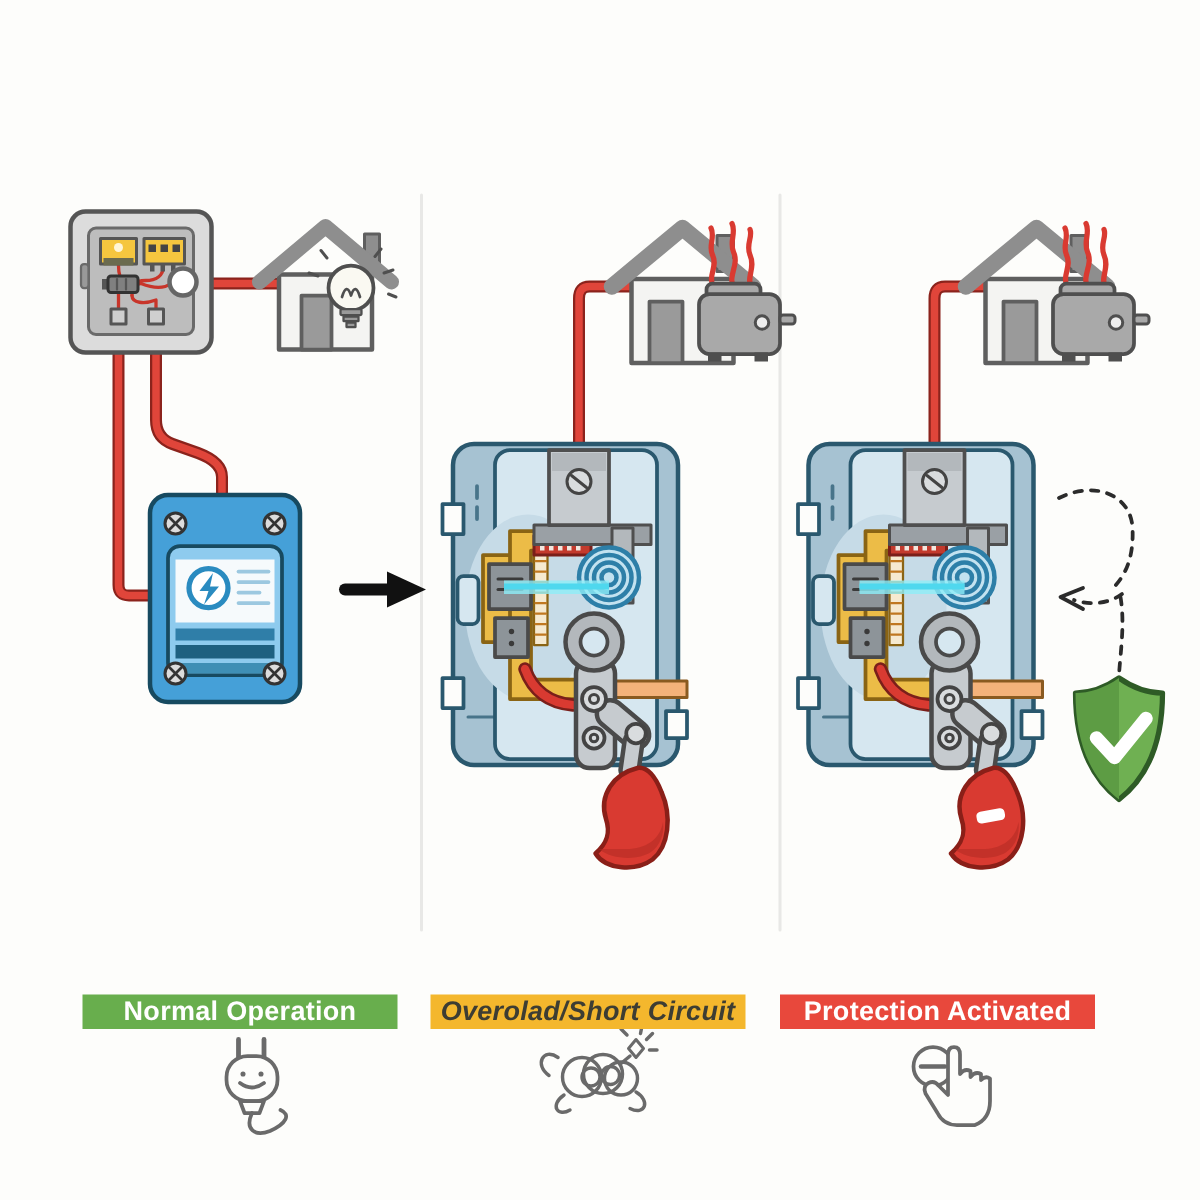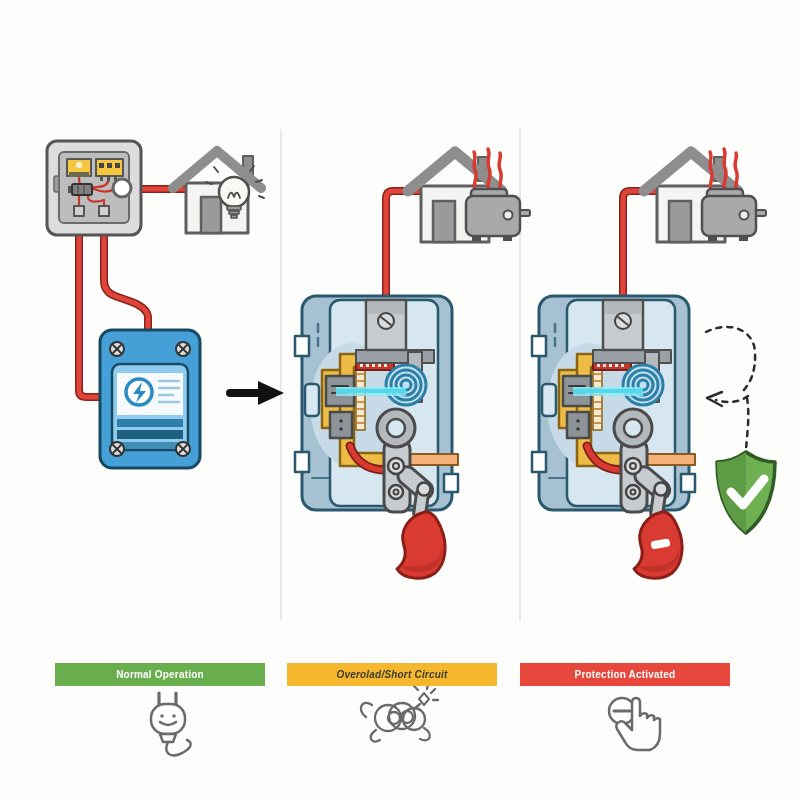--- a/index.html
+++ b/index.html
@@ -1,20 +1,20 @@
 <!DOCTYPE html>
 <html><head>
 <meta charset="utf-8">
 <style>
   html,body{margin:0;padding:0;}
   body{font-family:"Liberation Sans",sans-serif;}
   .canvas{position:relative;width:800px;height:800px;overflow:hidden;background:#fdfdfb;}
   .canvas svg{position:absolute;left:0;top:0;}
   .stage-bar{position:absolute;top:663px;height:23px;display:flex;align-items:center;justify-content:center;
-             font-size:10px;font-weight:600;letter-spacing:.2px;}
+             font-size:18px;font-weight:600;letter-spacing:.2px;}
 </style>
 </head>
 <body>
 
 <div class="canvas" style="background: rgb(253, 253, 251);">
 <svg width="800" height="800" viewBox="0 0 800 800" stroke-linecap="round" stroke-linejoin="round">
 
   <line x1="281" y1="130" x2="281" y2="620" stroke="#e8e8e6" stroke-width="2"></line>
   <line x1="520" y1="130" x2="520" y2="620" stroke="#e8e8e6" stroke-width="2"></line>
 

